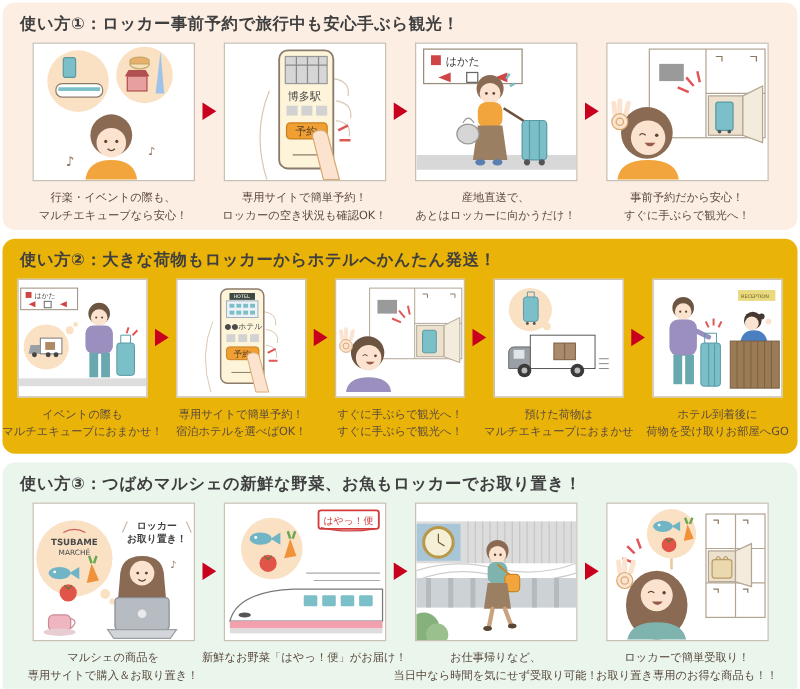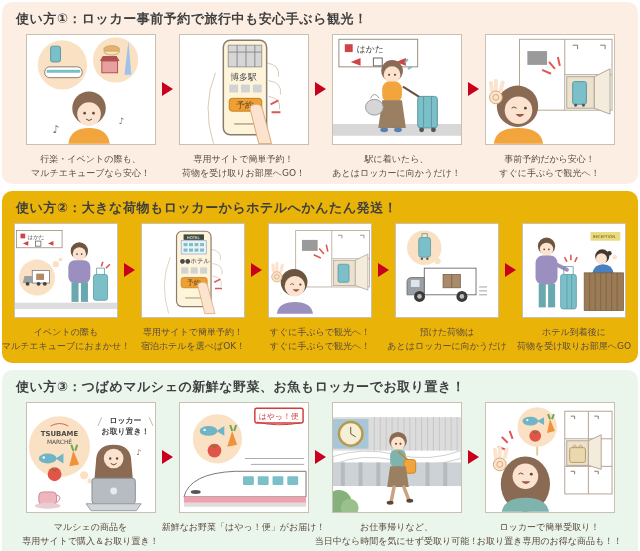--- a/index.html
+++ b/index.html
@@ -95,21 +95,21 @@
               <rect x="50" y="64" width="33" height="13" rx="3" fill="#f0a033" stroke="#c77f1f"></rect>
               <text x="57" y="74" font-size="9" fill="#5a4226">予約</text>
               <line x1="55" y1="90" x2="77" y2="90" stroke="#8c7b6b"></line>
             </g>
             <path d="M72 78 q-3 -7 4 -8 q7 -1 8 6 l9 34 h-13 z" fill="#fbe3cf" stroke="#d8a96f"></path>
             <path d="M92 70 l8 -4 M93 78 l9 0" stroke="#e05555" stroke-width="2" fill="none"></path>
           </svg>
         </div>
         <div class="cap">
           <div>専用サイトで簡単予約！</div>
-            <div>荷物を受け取りお部屋へGO！</div>
+            <div>ロッカーの空き状況も確認OK！</div>
         </div>
       </div>
 
       <div class="arr"></div>
 
       <div class="step">
         <div class="art">
           <svg viewBox="0 0 130 110">
             <rect x="0" y="90" width="130" height="12" fill="#d8d8d8"></rect>
             <g>
@@ -138,21 +138,21 @@
             <g>
               <line x1="71" y1="52" x2="90" y2="64" stroke="#6b4f3a" stroke-width="2"></line>
               <rect x="86" y="62" width="20" height="32" rx="3" fill="#7bbfc9" stroke="#5a99a3"></rect>
               <path d="M92 62 v32 M100 62 v32" stroke="#5a99a3"></path>
               <circle cx="90" cy="96" r="2.5" fill="#555"></circle>
                 <circle cx="102" cy="96" r="2.5" fill="#555"></circle>
             </g>
           </svg>
         </div>
         <div class="cap">
-          <div>駅に着いたら、</div>
+          <div>産地直送で、</div>
             <div>あとはロッカーに向かうだけ！</div>
         </div>
       </div>
 
       <div class="arr"></div>
 
       <div class="step">
         <div class="art">
           <svg viewBox="0 0 130 110">
             <g>
@@ -342,21 +342,21 @@
               <circle cx="30" cy="88" r="7" fill="#3a3a3a"></circle>
                 <circle cx="30" cy="88" r="3" fill="#bbb"></circle>
               <circle cx="84" cy="88" r="7" fill="#3a3a3a"></circle>
                 <circle cx="84" cy="88" r="3" fill="#bbb"></circle>
               <path d="M106 76 h10 M106 81 h10 M106 86 h10" stroke="#888"></path>
             </g>
           </svg>
         </div>
         <div class="cap">
           <div>預けた荷物は</div>
-            <div>あとはロッカーに向かうだけ</div>
+            <div>マルチエキューブにおまかせ</div>
         </div>
       </div>
 
       <div class="arr"></div>
 
       <div class="step">
         <div class="art">
           <svg viewBox="0 0 130 110">
             <g>
               <rect x="86" y="6" width="38" height="11" fill="#e8da7d"></rect>

